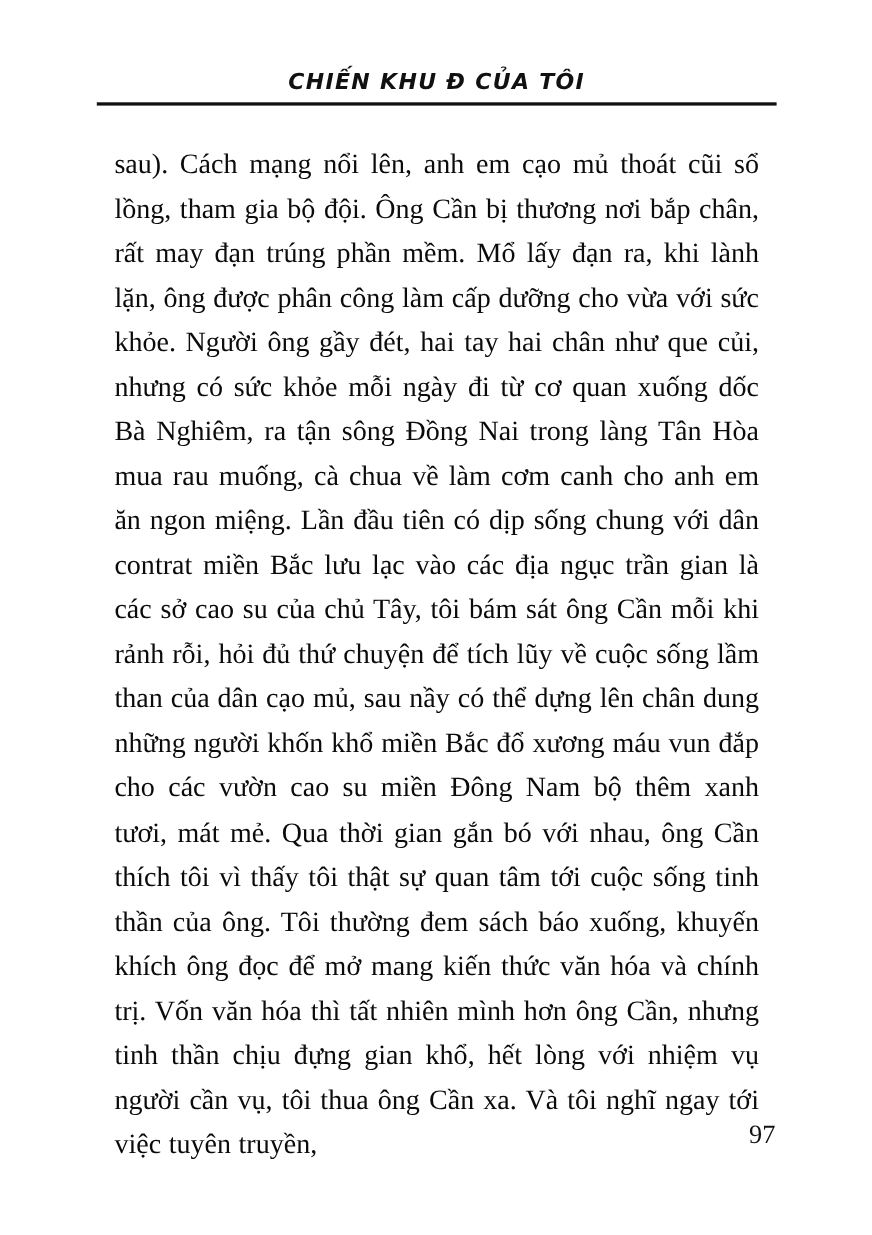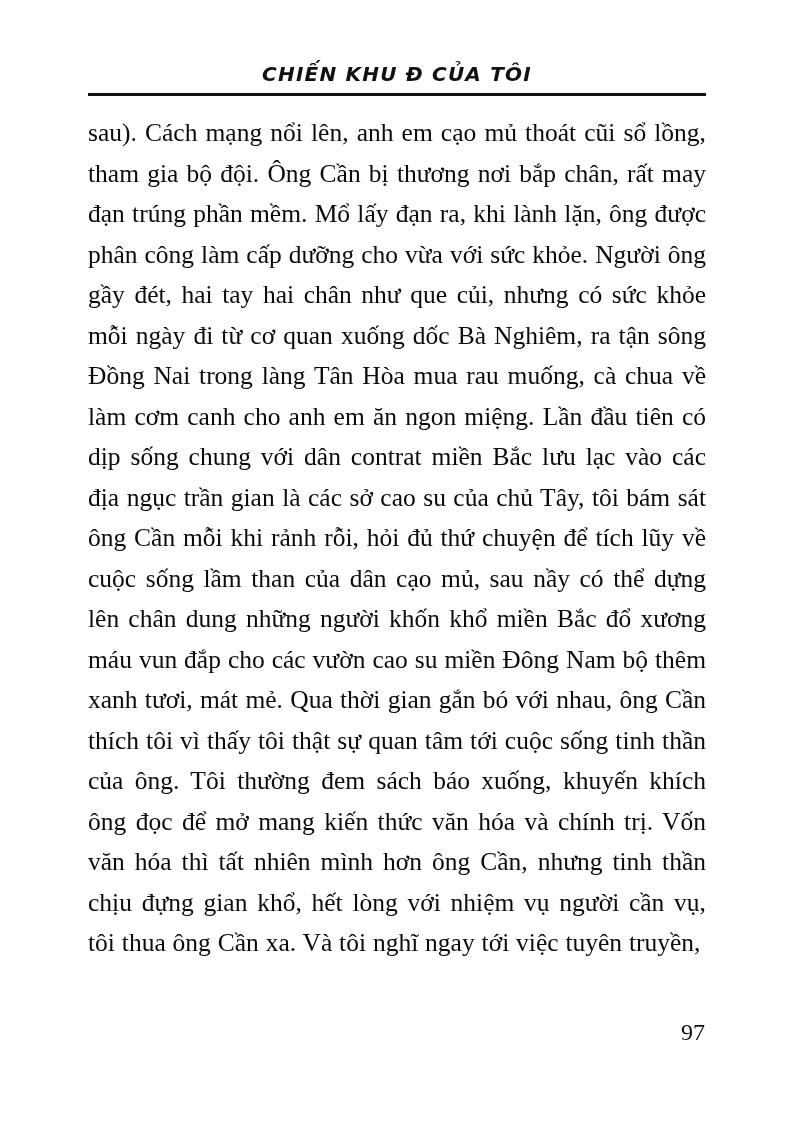--- a/index.html
+++ b/index.html
@@ -51,21 +51,21 @@
     top: 113px;
     width: 618px;
     font-size: 25.5px;
     line-height: 40.5px;
     text-align: justify;
     text-justify: inter-word;
     color: #0b0b0b;
     word-spacing: 0.5px;
   }
   .body-text p {
-    margin: 0;
+    margin: 16px;
   }
   .page-number {
     position: absolute;
     right: 88px;
     top: 1019px;
     font-size: 24px;
     font-family: "Liberation Serif", serif;
     color: #111;
   }
 </style>

